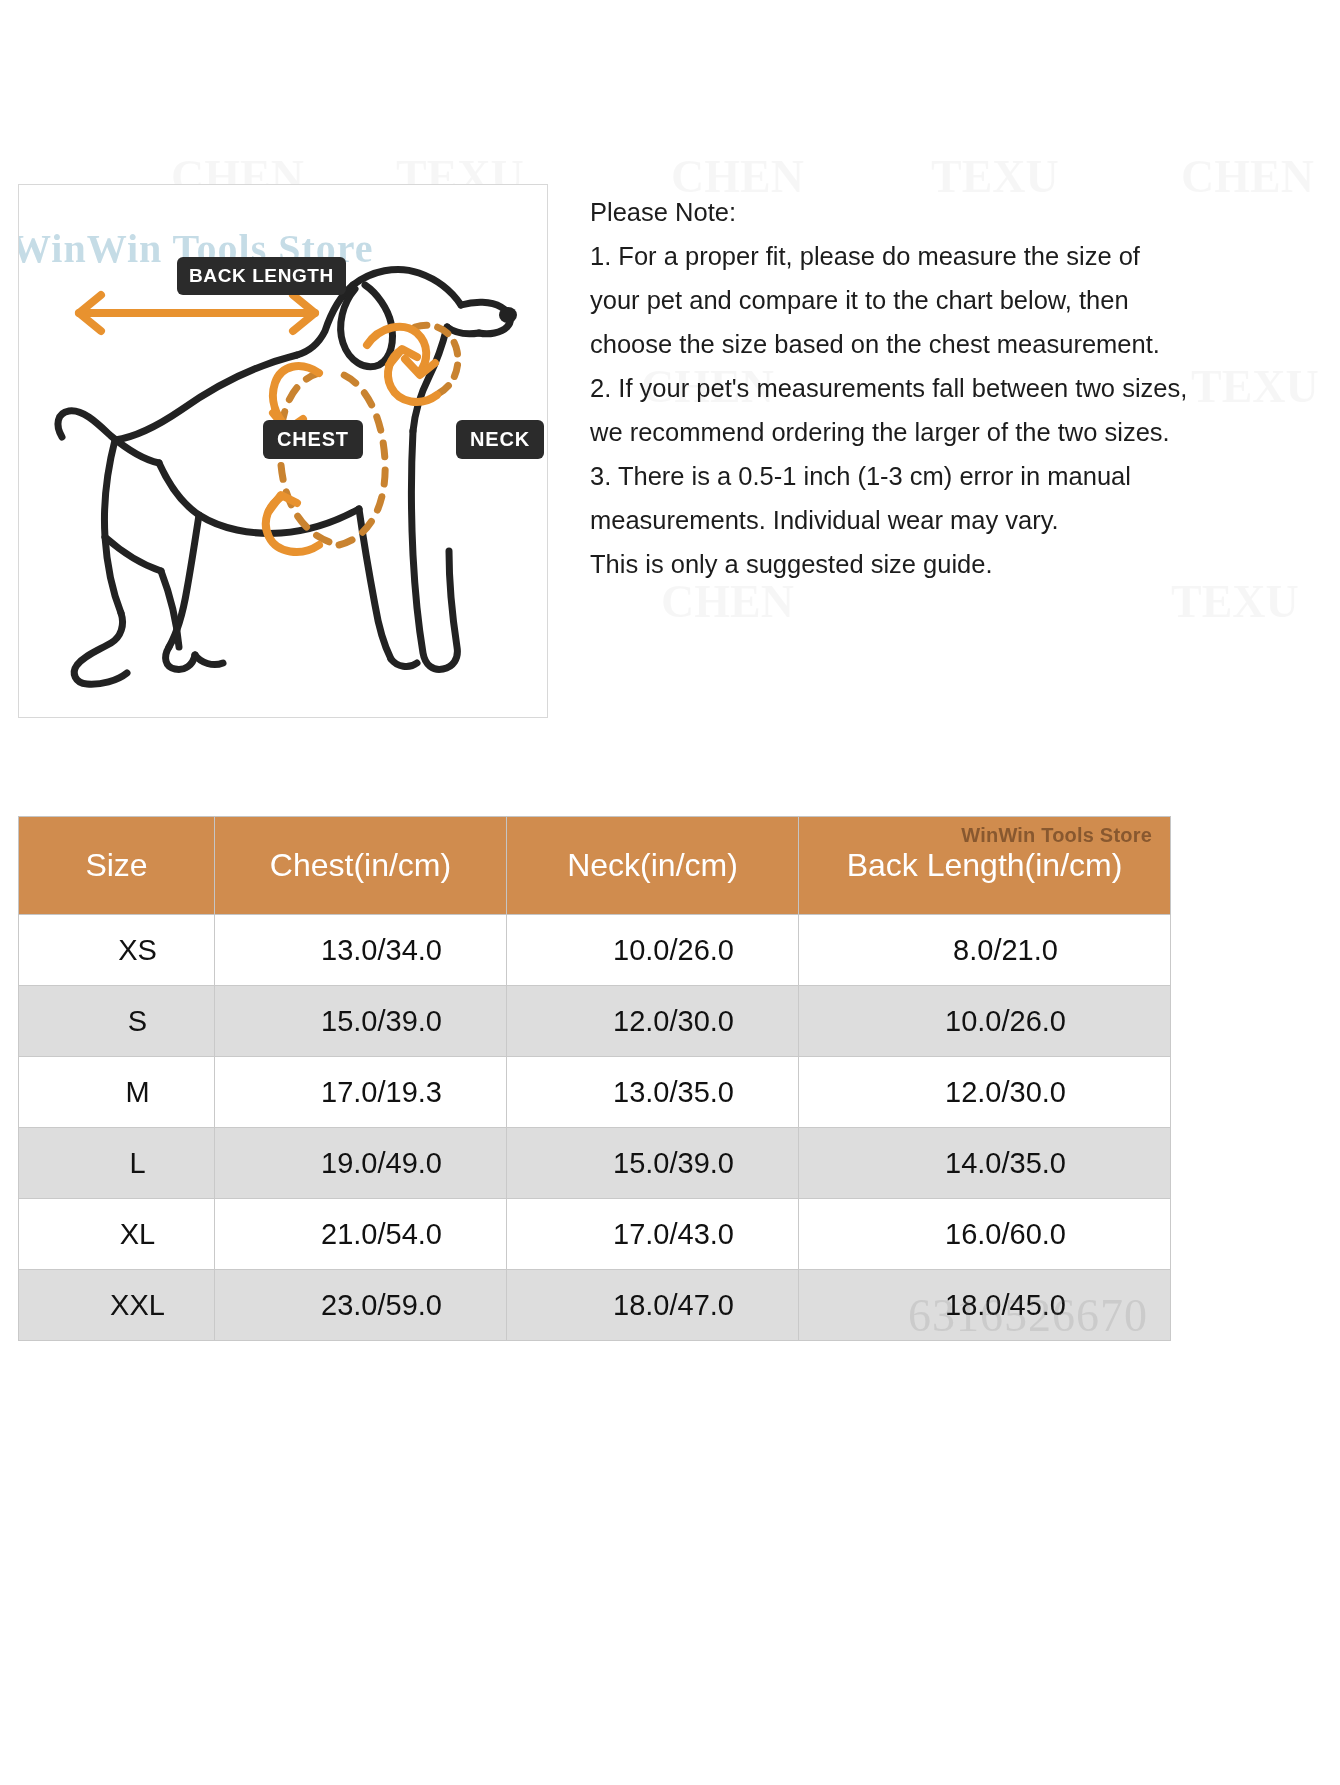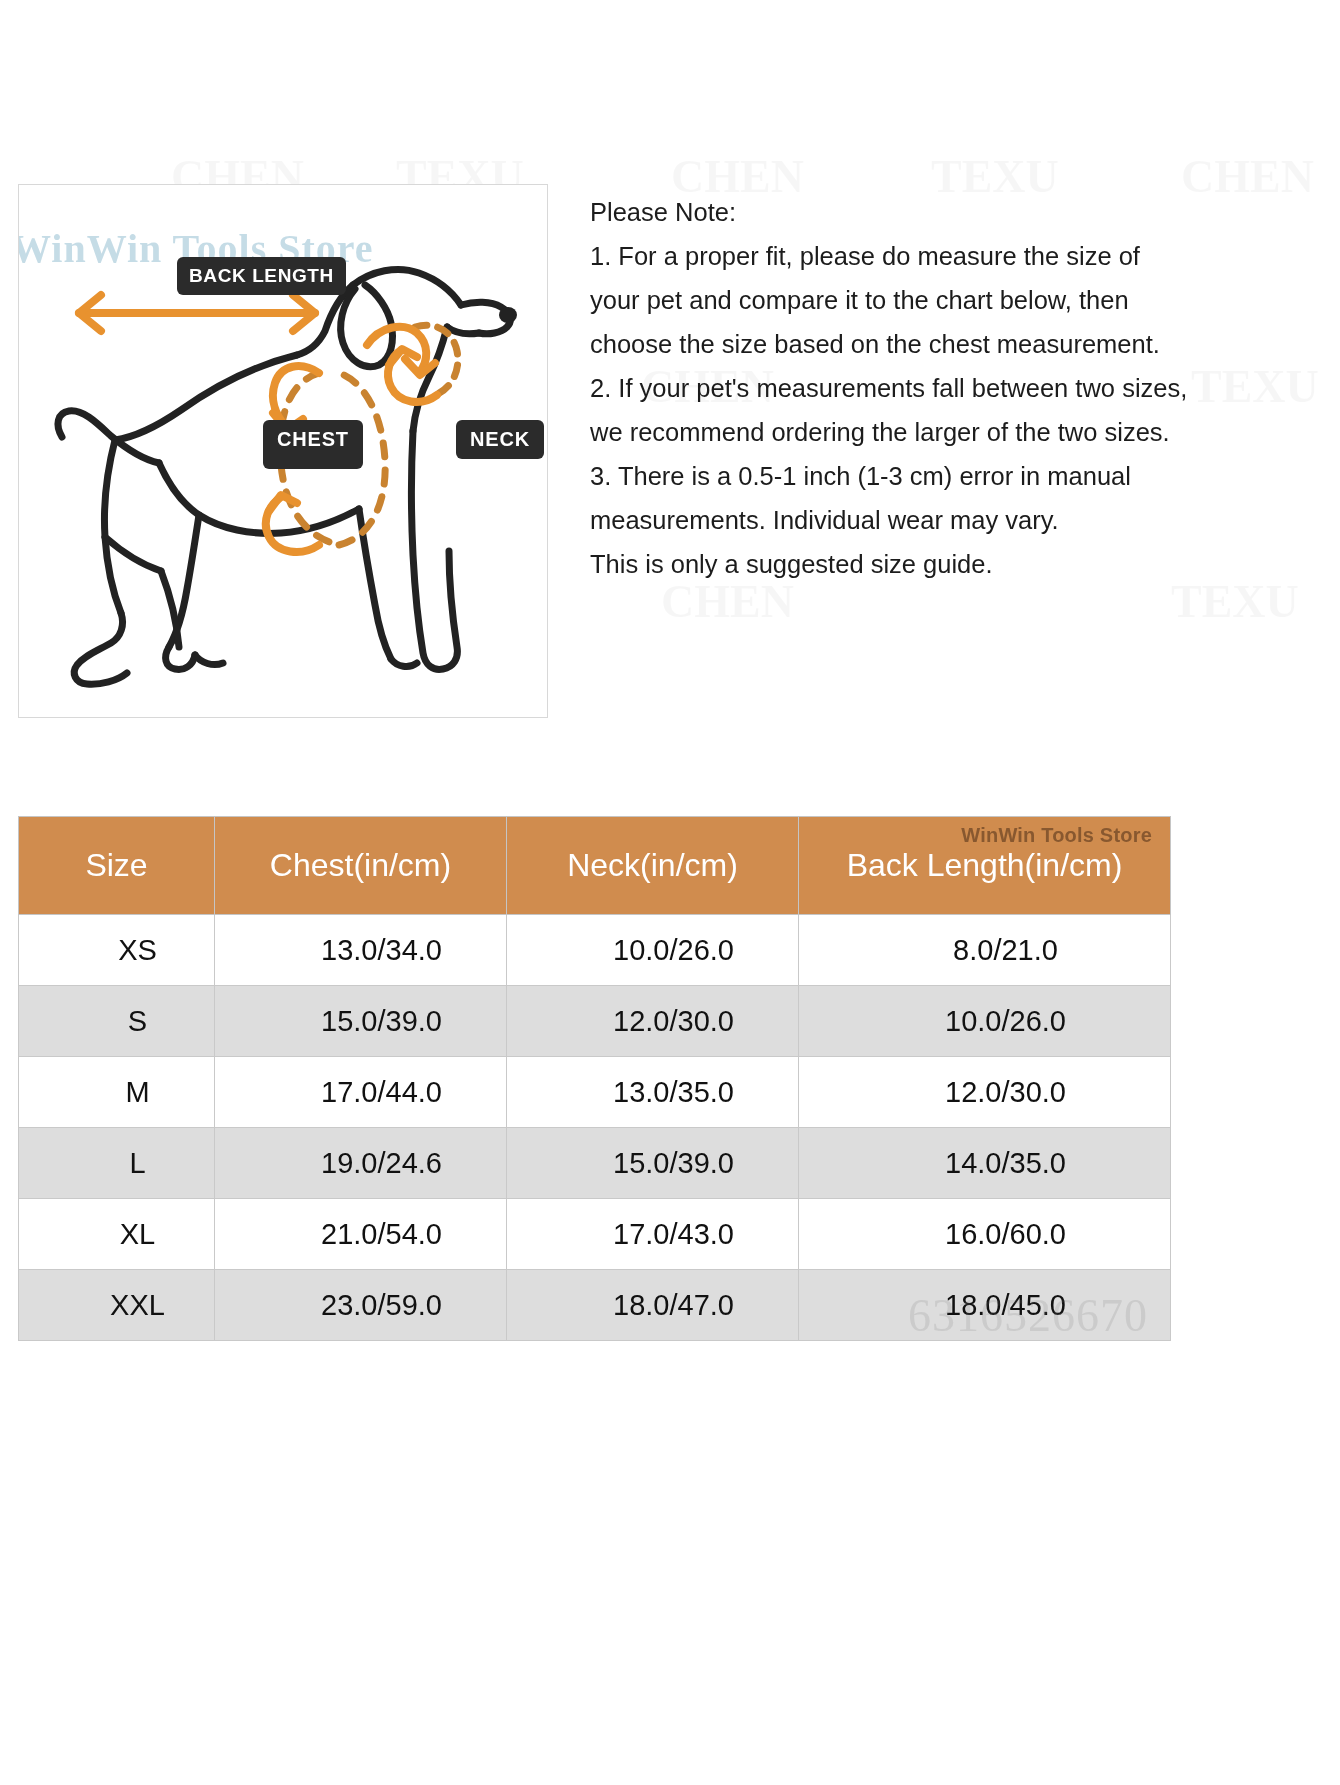--- a/index.html
+++ b/index.html
@@ -59,21 +59,21 @@
     white-space: nowrap;
   }
   #label-back-length {
     left: 158px; top: 72px;
     padding: 9px 12px 10px 12px;
     font-size: 19px;
     letter-spacing: .6px;
   }
   #label-chest {
     left: 244px; top: 235px;
-    padding: 9px 14px 20px 14px;
+    padding: 9px 14px 10px 14px;
     font-size: 20px;
     letter-spacing: .8px;
   }
   #label-neck {
     left: 437px; top: 235px;
     padding: 9px 14px 10px 14px;
     font-size: 20px;
     letter-spacing: .8px;
   }
 
@@ -304,27 +304,27 @@
           <td>8.0/21.0</td>
         </tr>
         <tr class="row-even">
           <td>S</td>
           <td>15.0/39.0</td>
           <td>12.0/30.0</td>
           <td>10.0/26.0</td>
         </tr>
         <tr class="row-odd">
           <td>M</td>
-          <td>17.0/44.0</td>
+          <td>17.0/19.3</td>
           <td>13.0/35.0</td>
           <td>12.0/30.0</td>
         </tr>
         <tr class="row-even">
           <td>L</td>
-          <td>19.0/24.6</td>
+          <td>19.0/49.0</td>
           <td>15.0/39.0</td>
           <td>14.0/35.0</td>
         </tr>
         <tr class="row-odd">
           <td>XL</td>
           <td>21.0/54.0</td>
           <td>17.0/43.0</td>
           <td>16.0/60.0</td>
         </tr>
         <tr class="row-even">

